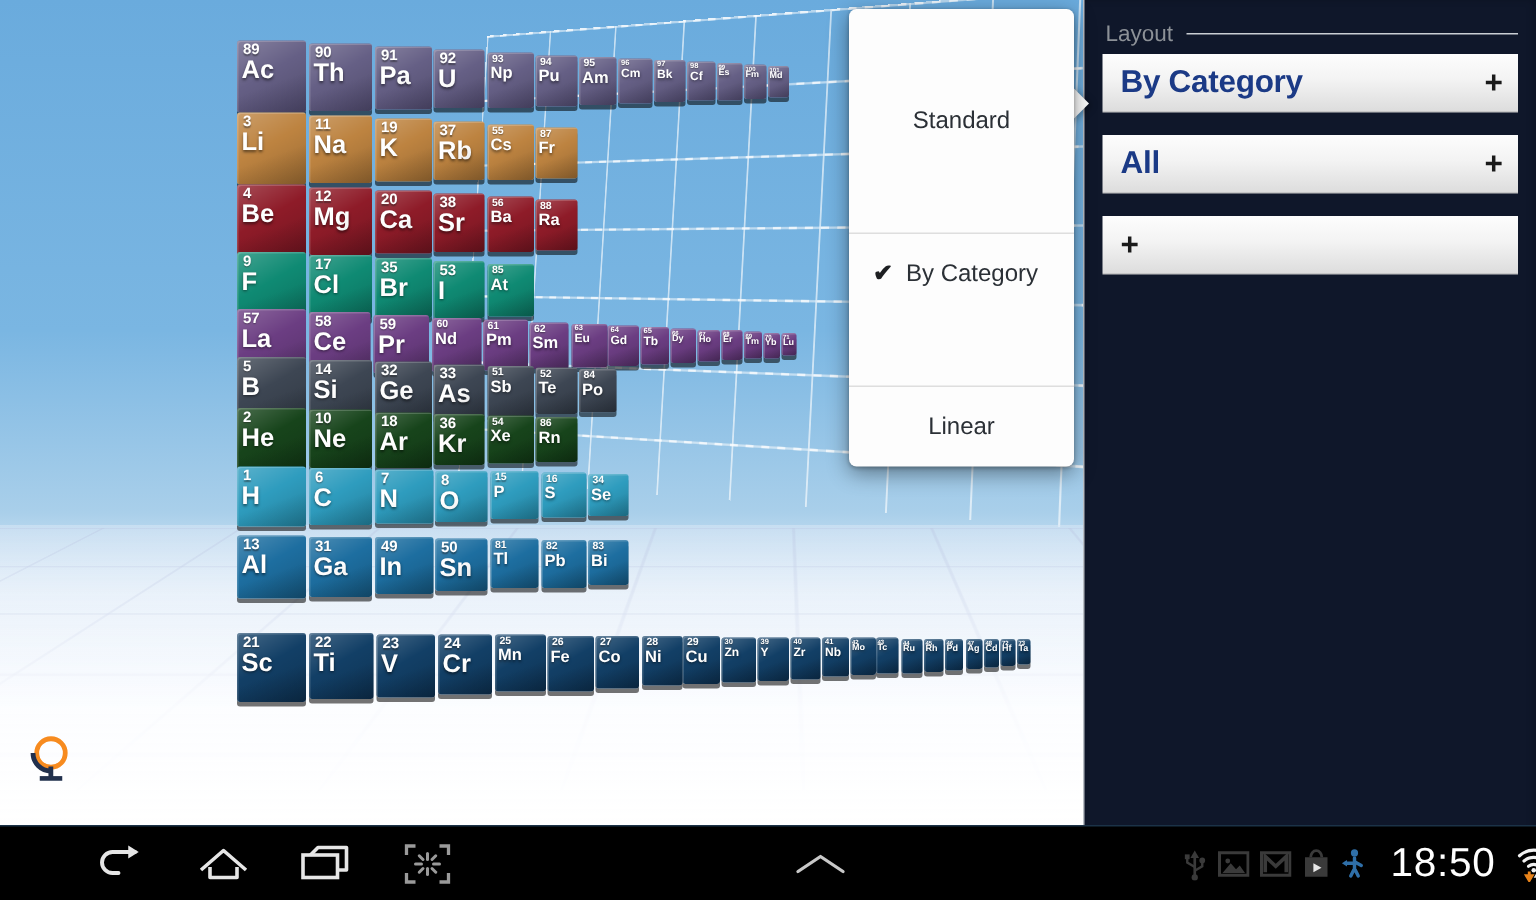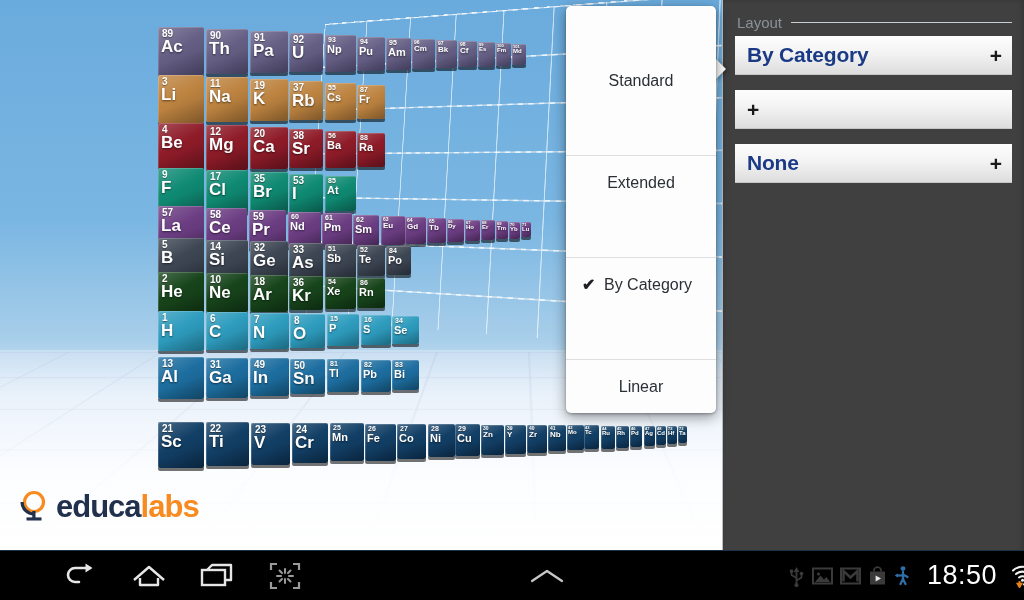--- a/index.html
+++ b/index.html
@@ -112,21 +112,21 @@
   #menu-pointer{
     position:absolute;left:713px;top:56px;width:0;height:0;z-index:19;
     border-top:13px solid transparent;border-bottom:13px solid transparent;
     border-left:13px solid #fdfdfd;
     filter:drop-shadow(2px 1px 2px rgba(0,0,0,.28));
   }
 
   
   #panel{
     position:absolute;right:0;top:0;width:302px;height:584px;
-    background:#404040;
+    background:#0f172a;
     border-left:1px solid #b9bec4;
     box-shadow:-2px 0 5px rgba(0,0,0,.18) inset;
     z-index:10;
     box-sizing:border-box;
     padding:14px 12px 0 12px;
   }
   .sec-label{
     display:flex;align-items:center;gap:9px;
     color:#8c9197;font-size:15px;margin:0 0 5px 2px;
   }
@@ -550,46 +550,44 @@
 
   <div id="logo">
     <div class="logo-mark">
       <svg width="34" height="34" viewBox="0 0 34 34">
         <circle cx="16" cy="13" r="9.5" fill="none" stroke="#f78b1f" stroke-width="3.2"></circle>
         <path d="M4,13 A12,12 0 0 0 16,25" fill="none" stroke="#21304d" stroke-width="3.2"></path>
         <rect x="14.3" y="22" width="3.2" height="7" fill="#21304d"></rect>
         <rect x="8.5" y="28.4" width="15" height="3.1" fill="#21304d"></rect>
       </svg>
     </div>
-    <div class="logo-txt"><span class="a">educa</span><span class="b">labs</span></div>
   </div>
 </div>
 
 <div id="menu-pointer"></div>
 <div id="menu">
     <div class="menu-item"><span>Standard</span></div>
-    <div class="menu-item"><span>Extended</span></div>
     <div class="menu-item checked"><span class="chk">✔</span><span>By Category</span></div>
     <div class="menu-item"><span>Linear</span></div>
   </div>
 
 <div id="panel">
     <div class="sec-label">
       <span>Layout</span>
       <span class="ln"></span>
     </div>
     <div class="sec-row">
       <span class="val">By Category</span>
       <span class="plus">+</span>
     </div>
     <div class="sec-row">
+      <span class="val">All</span>
       <span class="plus">+</span>
     </div>
     <div class="sec-row">
-      <span class="val">None</span>
       <span class="plus">+</span>
     </div>
   </div>
 
 <div id="navbar">
   <div class="nav-left">
     <div class="nav-btn">
       <svg width="32" height="26" viewBox="0 0 32 26">
           <path d="M25,5 L10,5 A7,7 0 1 0 10,19 L14,19" fill="none" stroke="#e6e6e6" stroke-width="2.6" stroke-linecap="round"></path>
           <path d="M27.5,5 L20.5,0.6 L20.5,9.4 Z" fill="#e6e6e6"></path>

